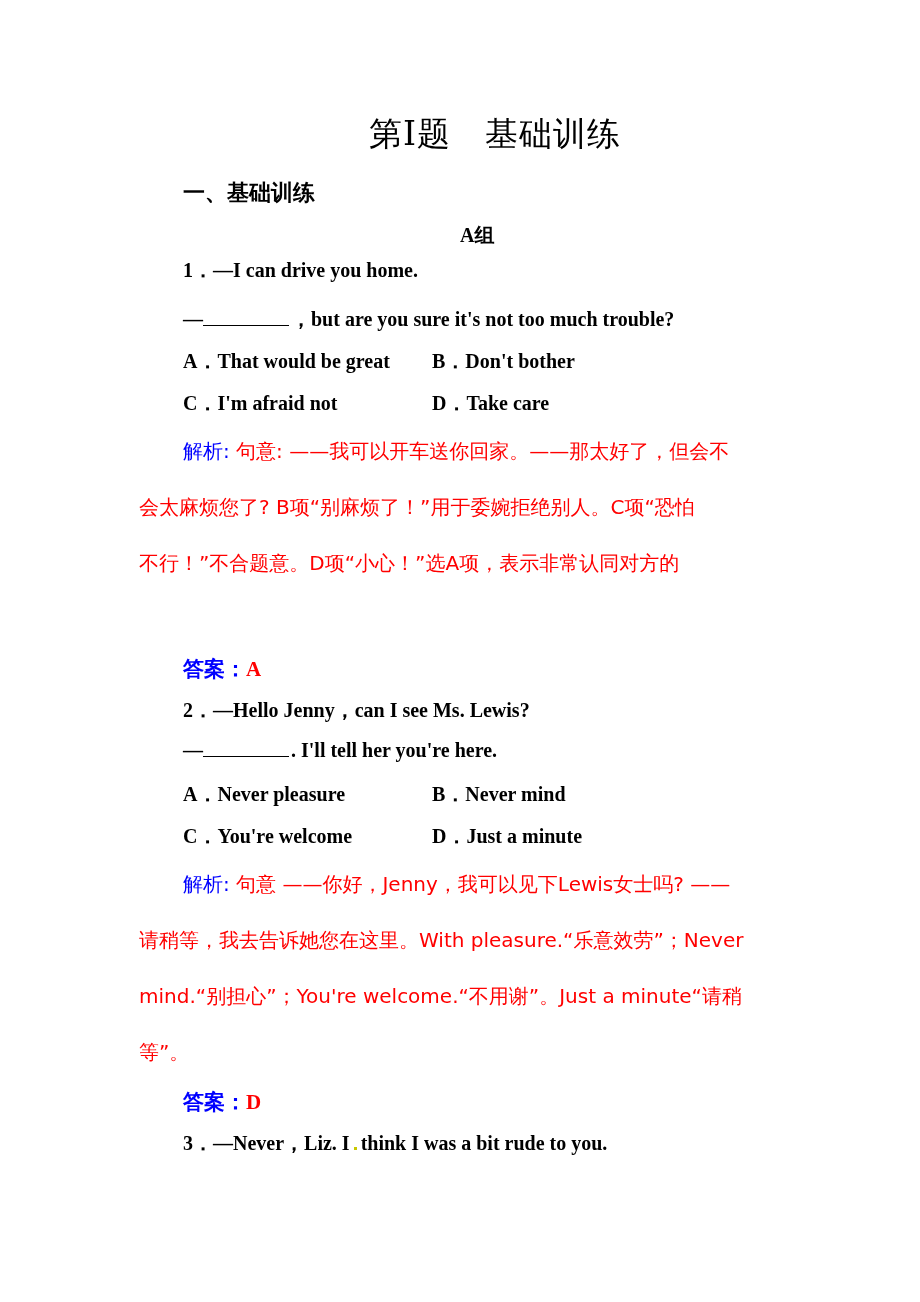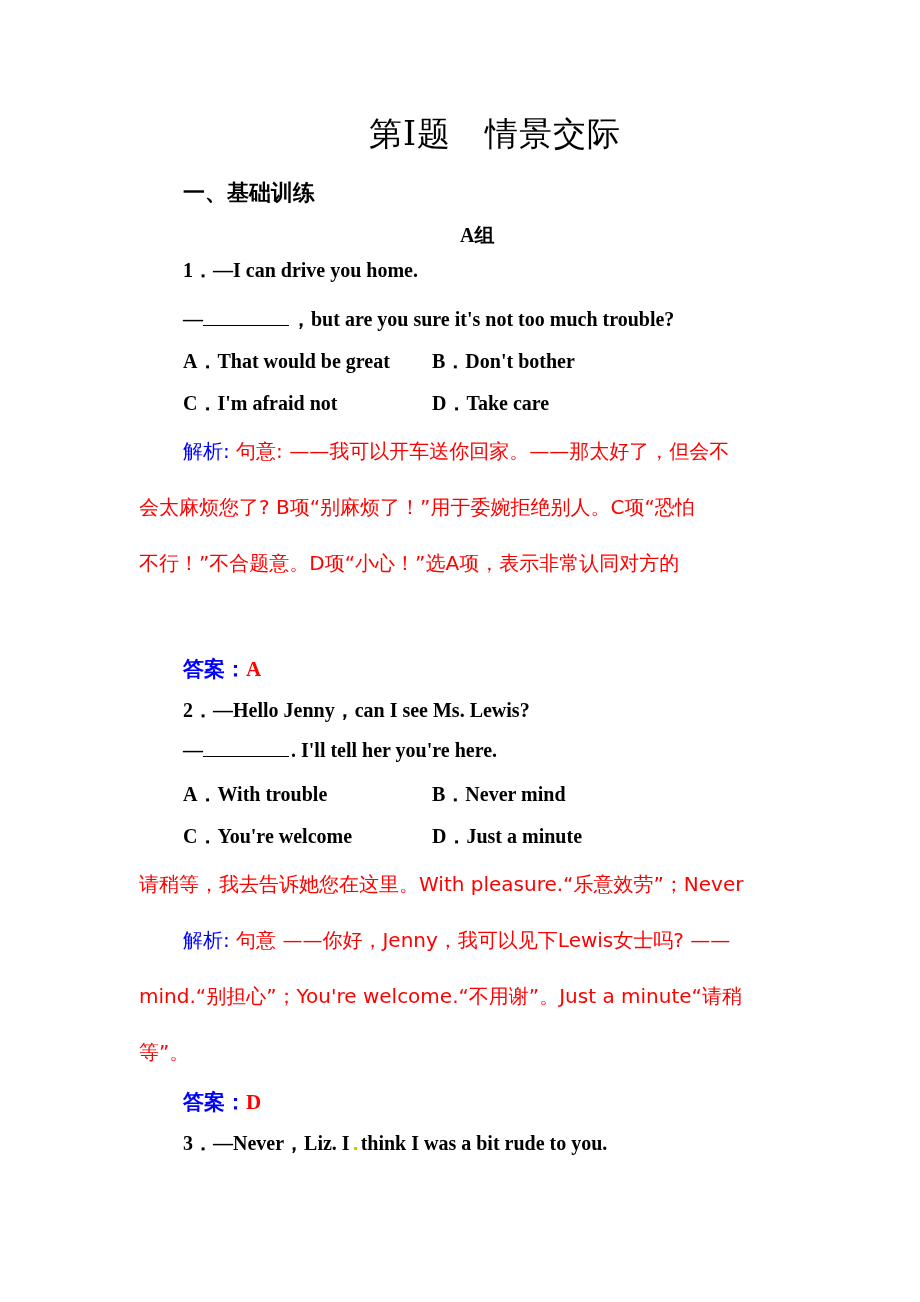--- a/index.html
+++ b/index.html
@@ -21,21 +21,21 @@
   .answer .val { color: #ff0000; font-family: "Liberation Serif", serif; }
   .indent { display: inline-block; width: 44px; }
   .dot { display: inline-block; width: 3px; height: 3px; background: #c8c800; vertical-align: baseline; margin: 0 4px; }
 </style>
 </head>
 <body>
 
 <div>
 
   <div class="abs title">
-    <span>第Ⅰ题</span><span class="gap"></span><span>情景交际</span>
+    <span>第Ⅰ题</span><span class="gap"></span><span>基础训练</span>
   </div>
 
   <div class="abs section">一、基础训练</div>
   <div class="abs group">A组</div>
 
   <div class="abs line" style="top:257px;">
     <span>1．</span><span>—I can drive you home.</span>
   </div>
   <div class="abs line" style="top:306px;">
     <span>—</span><span class="blank"></span><span>，but are you sure it's not too much trouble?</span>
@@ -54,28 +54,28 @@
   <div class="abs answer" style="top:655px;">
     <span class="label-blue">答案：</span><span class="val">A</span>
   </div>
 
   <div class="abs line" style="top:697px;">
     <span>2．</span><span>—Hello Jenny，can I see Ms. Lewis?</span>
   </div>
   <div class="abs line" style="top:739px;">
     <span>—</span><span class="blank"></span><span>. I'll tell her you're here.</span>
   </div>
-  <div class="opt" style="left:183px; top:781px;"><span>A．</span><span>With trouble</span></div>
+  <div class="opt" style="left:183px; top:781px;"><span>A．</span><span>Never pleasure</span></div>
   <div class="opt" style="left:432px; top:781px;"><span>B．</span><span>Never mind</span></div>
   <div class="opt" style="left:183px; top:823px;"><span>C．</span><span>You're welcome</span></div>
   <div class="opt" style="left:432px; top:823px;"><span>D．</span><span>Just a minute</span></div>
 
   <div class="analysis" style="top:856px;">
+    <div><span class="indent"></span><span class="label-blue">解析:</span> <span>句意 ——你好，Jenny，我可以见下Lewis女士吗? ——</span></div>
     <div>请稍等，我去告诉她您在这里。With pleasure.“乐意效劳”；Never</div>
-    <div><span class="indent"></span><span class="label-blue">解析:</span> <span>句意 ——你好，Jenny，我可以见下Lewis女士吗? ——</span></div>
     <div>mind.“别担心”；You're welcome.“不用谢”。Just a minute“请稍</div>
     <div>等”。</div>
   </div>
 
   <div class="abs answer" style="top:1088px;">
     <span class="label-blue">答案：</span><span class="val">D</span>
   </div>
 
   <div class="abs line" style="top:1130px;">
     <span>3．</span><span>—Never，Liz. I</span><span class="dot"></span><span>think I was a bit rude to you.</span>

